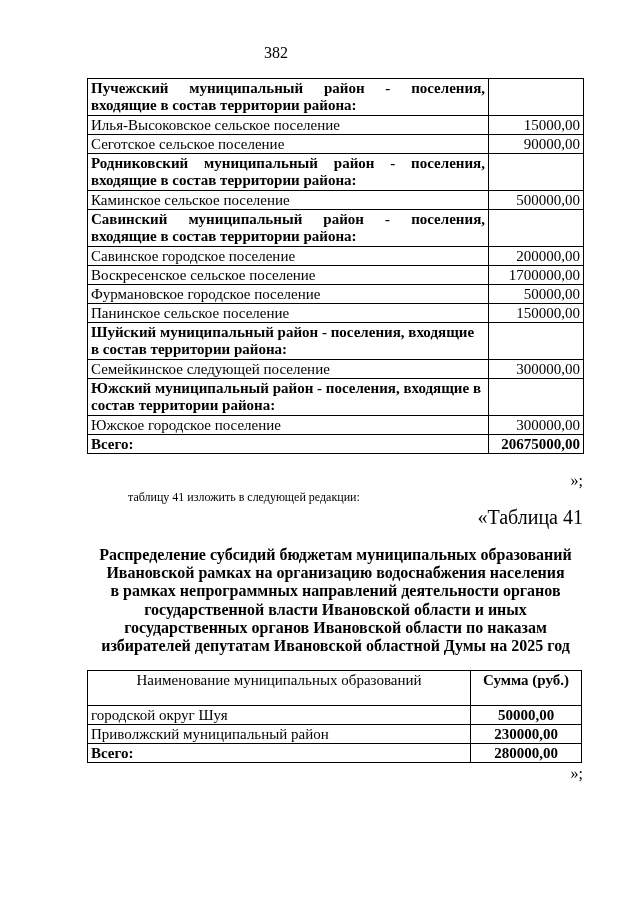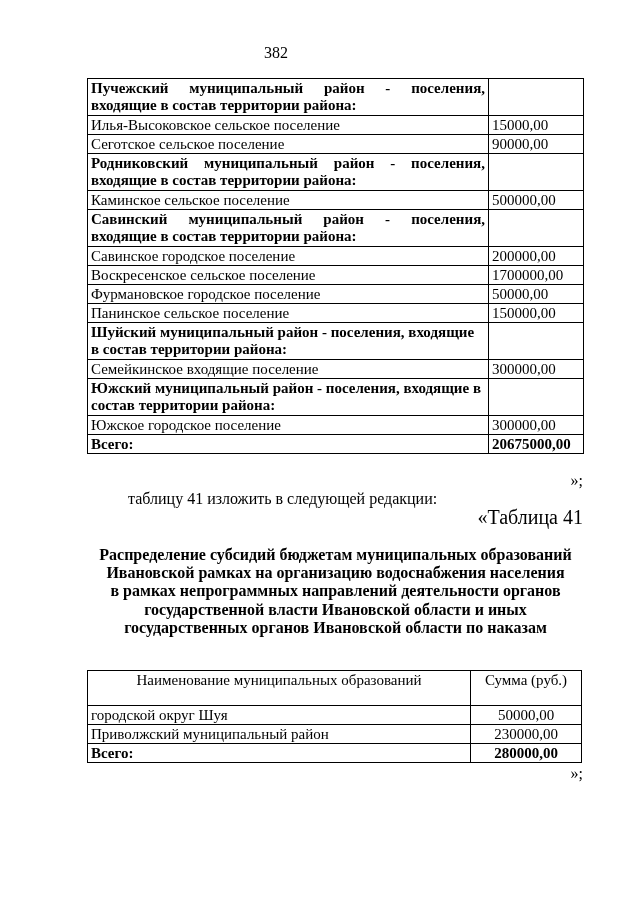--- a/index.html
+++ b/index.html
@@ -3,32 +3,32 @@
 <meta charset="utf-8">
 <style>
   html, body { margin:0; padding:0; background:#ffffff; }
   body { width:640px; height:905px; position:relative; overflow:hidden;
          font-family:"Liberation Serif", serif; color:#000; }
   .page-num { position:absolute; top:44px; left:0; width:552px; text-align:center; font-size:16px; }
   table { border-collapse:collapse; position:absolute; font-size:15px; line-height:17px;padding-left:20px; }
   td { border:1px solid #000; padding:1px 3px 0 3px; vertical-align:top; }
   #t1 { left:87px; top:78px; width:497px; }
   #t1 td.name { width:394px; }
-  #t1 td.sum { text-align:left;margin-top:12px; }
+  #t1 td.sum { text-align:right;margin-top:12px; }
   .bold { font-weight:bold; }
   .justify-first { text-align:justify; }
   .group td { height:35px; }
   .quote-close1 { position:absolute; top:472px; right:57px; font-size:16px; }
-  .para { position:absolute; top:490px; left:128px; font-size:16px; }
+  .para { position:absolute; top:490px; left:128px; font-size:12px; }
   .tbl-label { position:absolute; top:506px; right:57px; font-size:20px;text-align:center; }
   .title { position:absolute; top:546px; left:87px; width:497px; text-align:center;
            font-weight:bold; font-size:16px; line-height:18.2px; }
   #t2 { left:87px; top:670px; width:495px; }
   #t2 td.name { width:376px; }
-  #t2 td.sum { text-align:center; }
+  #t2 td.sum { text-align:center;font-weight:bold; }
   #t2 .hdr td { height:33px; text-align:center; }
   .quote-close2 { position:absolute; top:765px; right:57px; font-size:16px; }
 </style>
 </head>
 <body>
 
 <div class="page-num">382</div>
 
 <table id="t1">
   <tbody id="t1-body">
@@ -70,21 +70,21 @@
       </tr>
       <tr>
         <td class="name">Панинское сельское поселение</td>
         <td class="sum">150000,00</td>
       </tr>
       <tr class="group">
         <td class="name bold">Шуйский муниципальный район - поселения, входящие в состав территории района:</td>
         <td class="sum"></td>
       </tr>
       <tr>
-        <td class="name">Семейкинское входящие поселение</td>
+        <td class="name">Семейкинское следующей поселение</td>
         <td class="sum">300000,00</td>
       </tr>
       <tr class="group">
         <td class="name bold">Южский муниципальный район - поселения, входящие в состав территории района:</td>
         <td class="sum"></td>
       </tr>
       <tr>
         <td class="name">Южское городское поселение</td>
         <td class="sum">300000,00</td>
       </tr>
@@ -100,20 +100,21 @@
 <div class="quote-close1">»;</div>
 <div class="para">таблицу 41 изложить в следующей редакции:</div>
 <div class="tbl-label">«Таблица 41</div>
 
 <div class="title">
   <div>Распределение субсидий бюджетам муниципальных образований</div>
   <div>Ивановской рамках на организацию водоснабжения населения</div>
   <div>в рамках непрограммных направлений деятельности органов</div>
   <div>государственной власти Ивановской области и иных</div>
   <div>государственных органов Ивановской области по наказам</div>
+  <div>избирателей депутатам Ивановской областной Думы на 2025 год</div>
 </div>
 
 <table id="t2">
   <tbody>
       <tr class="hdr">
     <td class="name">Наименование муниципальных образований</td>
     <td class="sum">Сумма (руб.)</td>
   </tr>
   <tr>
     <td class="name">городской округ Шуя</td>

